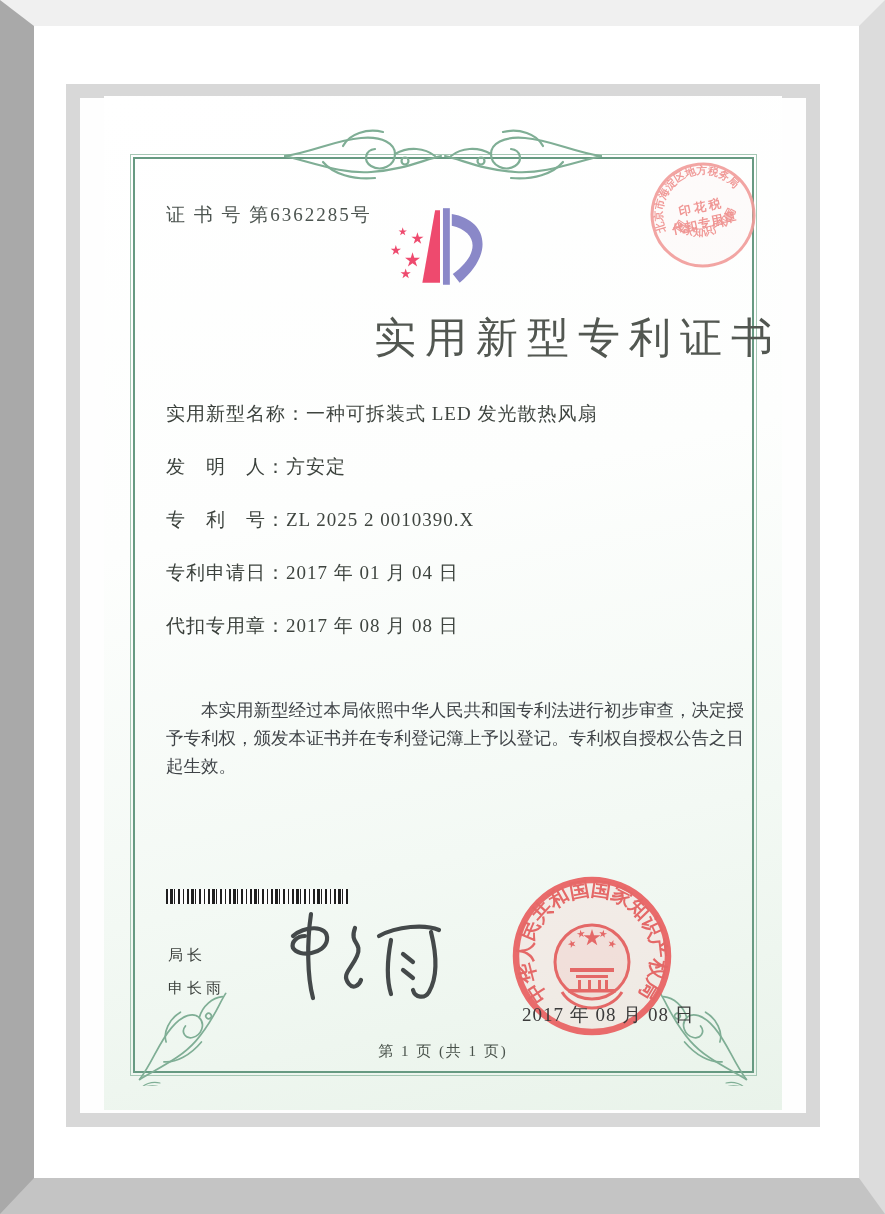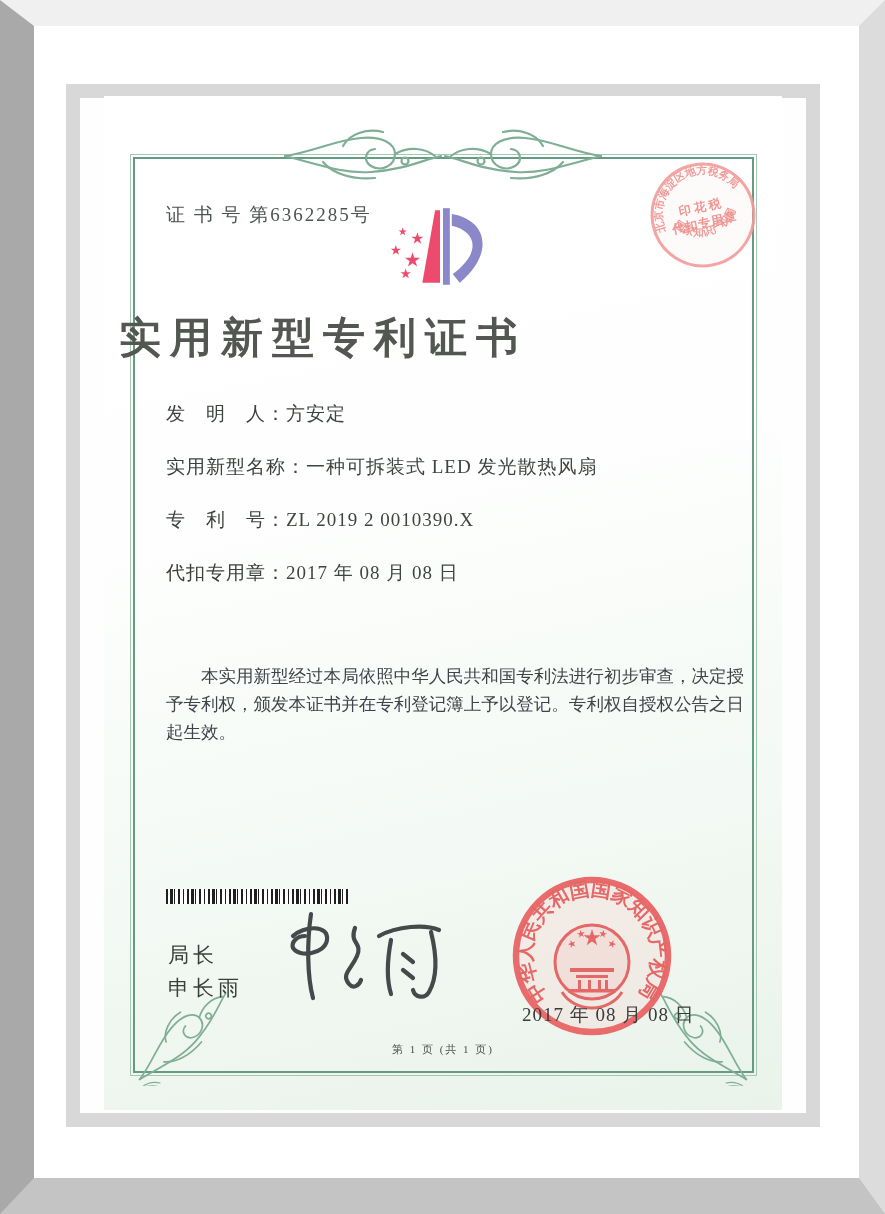--- a/index.html
+++ b/index.html
@@ -20,41 +20,41 @@
   .green-border::after{content:"";position:absolute;inset:2px;border:2px solid #679a82;}
   
   .orn{position:absolute;color:#7fae95;}
   .orn-top{left:50%;top:28px;transform:translateX(-50%);}
   .orn-bl{left:2px;top:872px;}
   .orn-br{right:2px;top:872px;transform:scaleX(-1);}
   
   .cert-no{position:absolute;left:62px;top:106px;font-size:19px;letter-spacing:2px;color:#4c5450;}
   .logo{position:absolute;left:283px;top:102px;}
   .tax-stamp{position:absolute;left:542px;top:62px;transform:rotate(-12deg);opacity:.9;}
-  .title{position:absolute;left:15px;right:0;top:214px;text-align:left;font-size:42px;
-    font-weight:700;letter-spacing:9px;color:#525751;}
+  .title{position:absolute;left:4px;right:0;top:214px;text-align:right;font-size:42px;
+    font-weight:400;letter-spacing:9px;color:#525751;}
   .fields{position:absolute;left:62px;top:306px;right:40px;}
   .field-row{font-size:19px;color:#3e443f;line-height:24px;margin-bottom:29px;letter-spacing:1px;}
   .f-label{color:#3b413c;}
   .f-value{color:#3e443f;}
-  .body-text{position:absolute;left:62px;right:38px;top:566px;font-size:17.5px;line-height:28px;
+  .body-text{position:absolute;left:62px;right:38px;top:600px;font-size:17.5px;line-height:28px;
     text-align:justify;color:#3f4347;}
   .body-text p{margin:0;text-indent:2em;}
   .barcode{position:absolute;left:62px;top:793px;width:182px;height:15px;
     background:repeating-linear-gradient(90deg,
       #1f1f1f 0 2px,#fdfdfd 2px 4px,#1f1f1f 4px 7px,#fdfdfd 7px 8px,
       #1f1f1f 8px 9px,#fdfdfd 9px 12px,#1f1f1f 12px 14px,#fdfdfd 14px 17px,
       #1f1f1f 17px 18px,#fdfdfd 18px 21px);}
   .signer{position:absolute;left:64px;top:842px;font-family:"Liberation Sans","DejaVu Sans",sans-serif;
-    font-size:21px;color:#3a3f3b;letter-spacing:4px;line-height:33px;}
+    font-size:15px;color:#3a3f3b;letter-spacing:4px;line-height:33px;}
   .signature{position:absolute;left:175px;top:810px;z-index:3;}
   .seal{position:absolute;left:406px;top:778px;z-index:2;opacity:.92;}
   .seal-date{position:absolute;left:418px;top:906px;z-index:4;font-size:19px;color:#3b3b3b;
     letter-spacing:1px;}
-  .footer{position:absolute;left:0;right:0;top:946px;text-align:center;font-size:11px;
+  .footer{position:absolute;left:0;right:0;top:946px;text-align:center;font-size:15px;
     letter-spacing:2px;color:#49524b;}
   .defs-holder{position:absolute;width:0;height:0;overflow:hidden;}
 </style>
 </head>
 <body>
 
 <svg class="defs-holder" aria-hidden="true">
   <defs>
     <path id="star5" d="M0,-1 L0.225,-0.309 L0.951,-0.309 L0.363,0.118 L0.588,0.809 L0,0.382 L-0.588,0.809 L-0.363,0.118 L-0.951,-0.309 L-0.225,-0.309 Z"></path>
     <g id="fl-scroll" fill="none" stroke="#7fae95" stroke-width="2.2" stroke-linecap="round">
@@ -127,27 +127,30 @@
         <textPath href="#ts-bot" startOffset="12">国家知识产权局</textPath>
       </text>
       <text x="56" y="52" text-anchor="middle" font-size="12" letter-spacing="3" fill="#ee8b89" font-weight="bold">印花税</text>
       <text x="56" y="68" text-anchor="middle" font-size="12" letter-spacing="1" fill="#ee8b89" font-weight="bold">代扣专用章</text>
     </svg>
 
     <div class="title">实用新型专利证书</div>
 
     <div class="fields">
       <div class="field-row">
+        <span class="f-label">实用新型名称：</span><span class="f-value">一种可拆装式 LED 发光散热风扇</span>
+      </div>
+      <div class="field-row">
         <span class="f-label">发　明　人：</span><span class="f-value">方安定</span>
       </div>
       <div class="field-row">
-        <span class="f-label">实用新型名称：</span><span class="f-value">一种可拆装式 LED 发光散热风扇</span>
-      </div>
-      <div class="field-row">
-        <span class="f-label">专　利　号：</span><span class="f-value">ZL 2019 2 0010390.X</span>
+        <span class="f-label">专　利　号：</span><span class="f-value">ZL 2025 2 0010390.X</span>
+      </div>
+      <div class="field-row">
+        <span class="f-label">专利申请日：</span><span class="f-value">2017 年 01 月 04 日</span>
       </div>
       <div class="field-row">
         <span class="f-label">代扣专用章：</span><span class="f-value">2017 年 08 月 08 日</span>
       </div>
     </div>
 
     <div class="body-text">
       <p>本实用新型经过本局依照中华人民共和国专利法进行初步审查，决定授予专利权，颁发本证书并在专利登记簿上予以登记。专利权自授权公告之日起生效。</p>
     </div>
 

